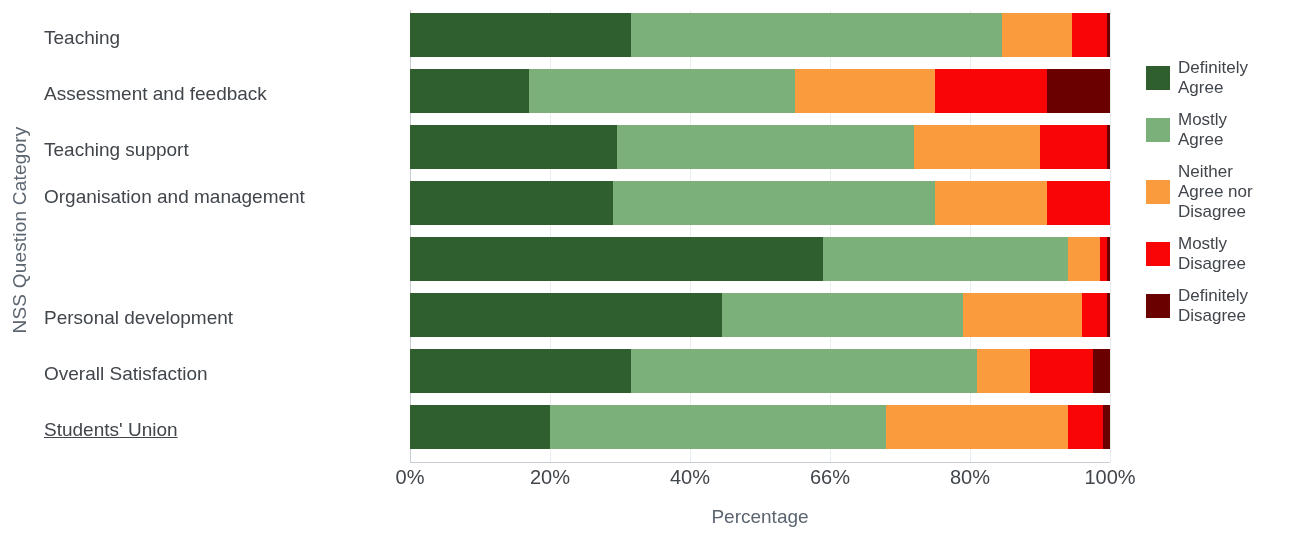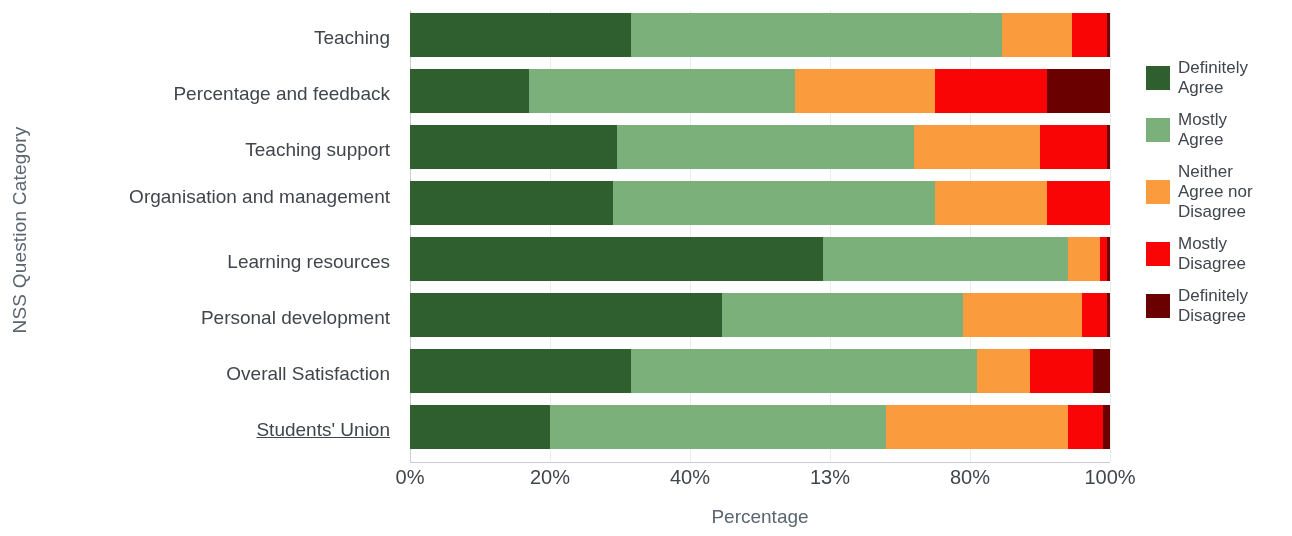--- a/index.html
+++ b/index.html
@@ -44,21 +44,20 @@
     position: absolute;
     left: 44px;
     top: 13px;
     width: 356px;
     height: 440px;
   }
   .y-tick-label {
     position: absolute;
     right: 10px;
     width: 346px;
-    text-align: right;
     font-size: 19px;
     color: #41464c;
     white-space: nowrap;
     line-height: 44px;
     height: 44px;
   }
 
   
   #plot-area {
     position: absolute;
@@ -171,24 +170,23 @@
 <body>
 
 <div id="chart-root">
 
   <div id="y-axis-title">
     <span>NSS Question Category</span>
   </div>
 
   <div id="y-tick-labels">
       <div class="y-tick-label" style="top: 3px;">Teaching</div>
-      <div class="y-tick-label" style="top: 59px;">Percentage and feedback</div>
+      <div class="y-tick-label" style="top: 59px;">Assessment and feedback</div>
       <div class="y-tick-label" style="top: 115px;">Teaching support</div>
       <div class="y-tick-label" style="top: 162px;">Organisation and management</div>
-      <div class="y-tick-label" style="top: 227px;">Learning resources</div>
       <div class="y-tick-label" style="top: 283px;">Personal development</div>
       <div class="y-tick-label" style="top: 339px;">Overall Satisfaction</div>
       <div class="y-tick-label" style="top: 395px; text-decoration: underline;">Students' Union</div>
     </div>
 
   <div id="plot-area">
     <div id="gridlines">
         <div class="gridline" style="left: 0px;"></div>
         <div class="gridline" style="left: 140px;"></div>
         <div class="gridline" style="left: 280px;"></div>
@@ -254,21 +252,21 @@
           <div class="bar-seg" style="width: 35px; background: rgb(249, 5, 5);"></div>
           <div class="bar-seg" style="width: 7px; background: rgb(107, 0, 0);"></div>
         </div>
       </div>
   </div>
 
   <div id="x-tick-labels">
       <div class="x-tick-label" style="left: 0px;">0%</div>
       <div class="x-tick-label" style="left: 140px;">20%</div>
       <div class="x-tick-label" style="left: 280px;">40%</div>
-      <div class="x-tick-label" style="left: 420px;">13%</div>
+      <div class="x-tick-label" style="left: 420px;">66%</div>
       <div class="x-tick-label" style="left: 560px;">80%</div>
       <div class="x-tick-label" style="left: 700px;">100%</div>
     </div>
 
   <div id="x-axis-title">Percentage</div>
 
   <div id="legend">
       <div class="legend-item">
         <div class="legend-swatch" style="background: rgb(47, 94, 47);"></div>
         <div class="legend-label">

